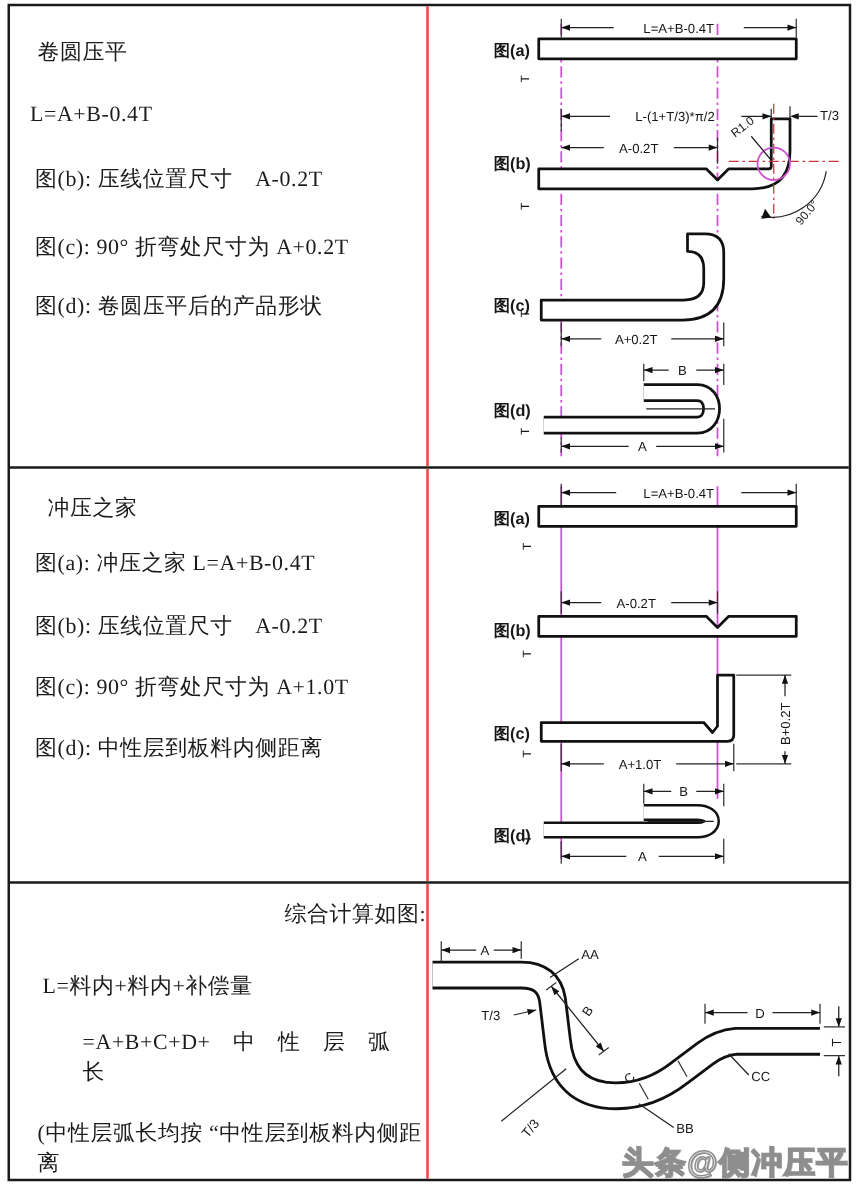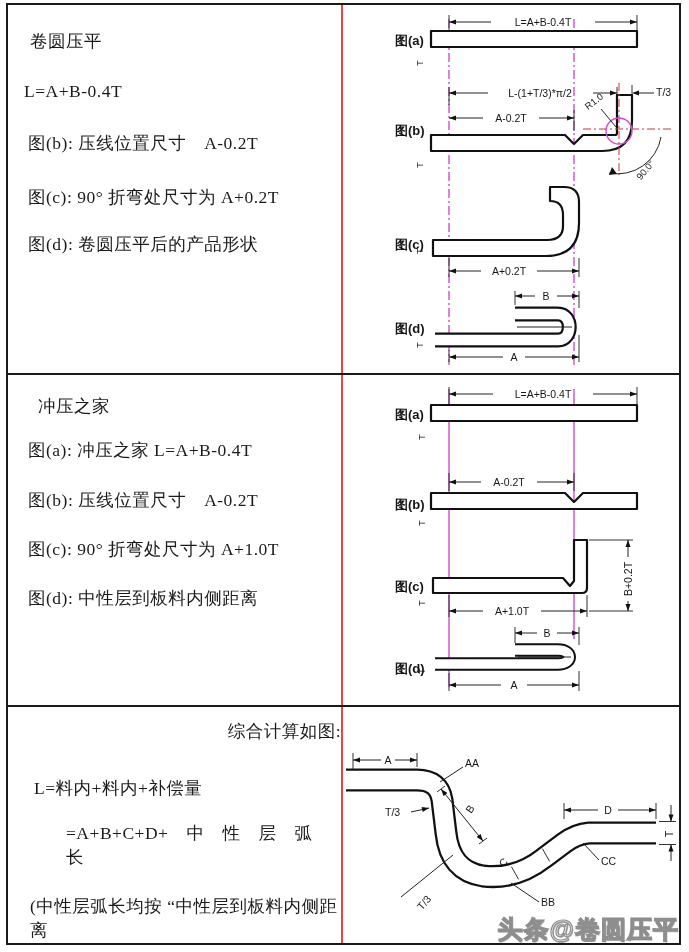--- a/index.html
+++ b/index.html
@@ -319,14 +319,14 @@
               <line class="dl" x1="328" y1="154" x2="328" y2="138"></line>
             <polygon class="ah" points="328,114.5 325.5,107.5 330.5,107.5"></polygon>
               <polygon class="ah" points="328,137.5 325.5,144.5 330.5,144.5"></polygon>
             <text class="dim" transform="rotate(-90 326 127)" x="326" y="131" text-anchor="middle">T</text>
           </g>
         </svg>
       </div>
     </div>
   </div>
 
-  <div class="watermark">头条@卷圆压平</div>
+  <div class="watermark">头条@侧冲压平</div>
 </div>
 
 </body></html>

